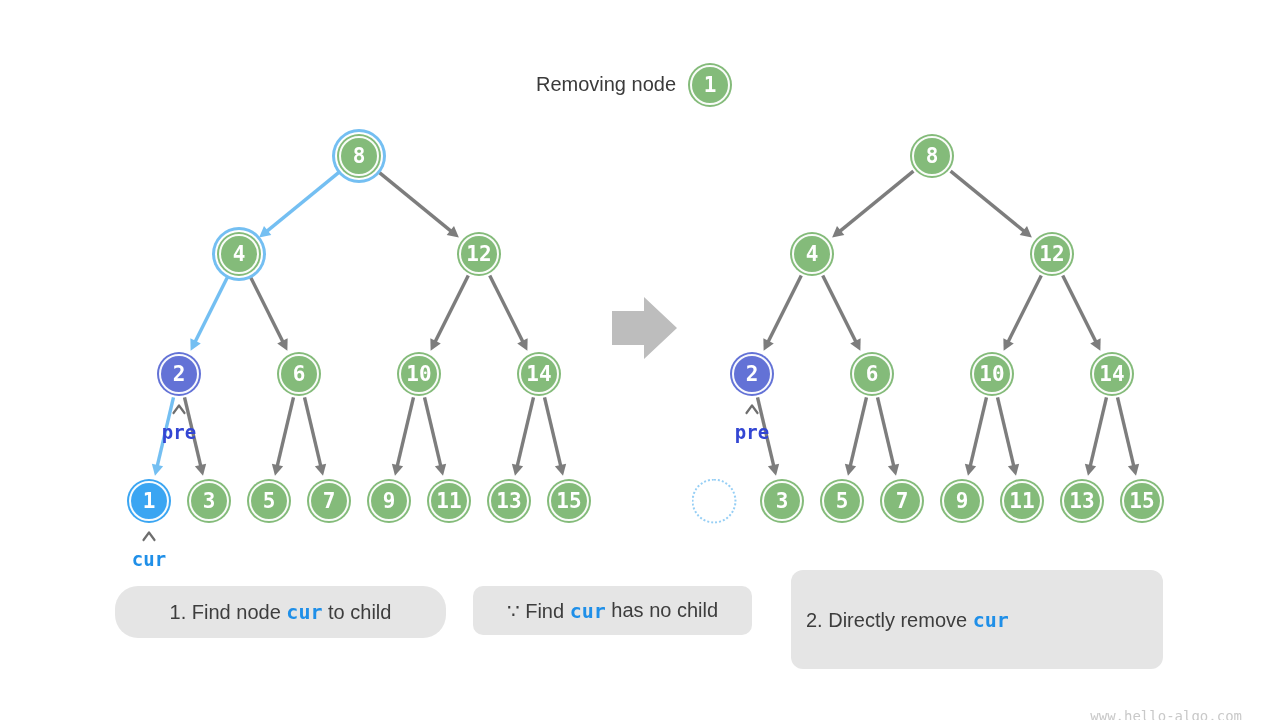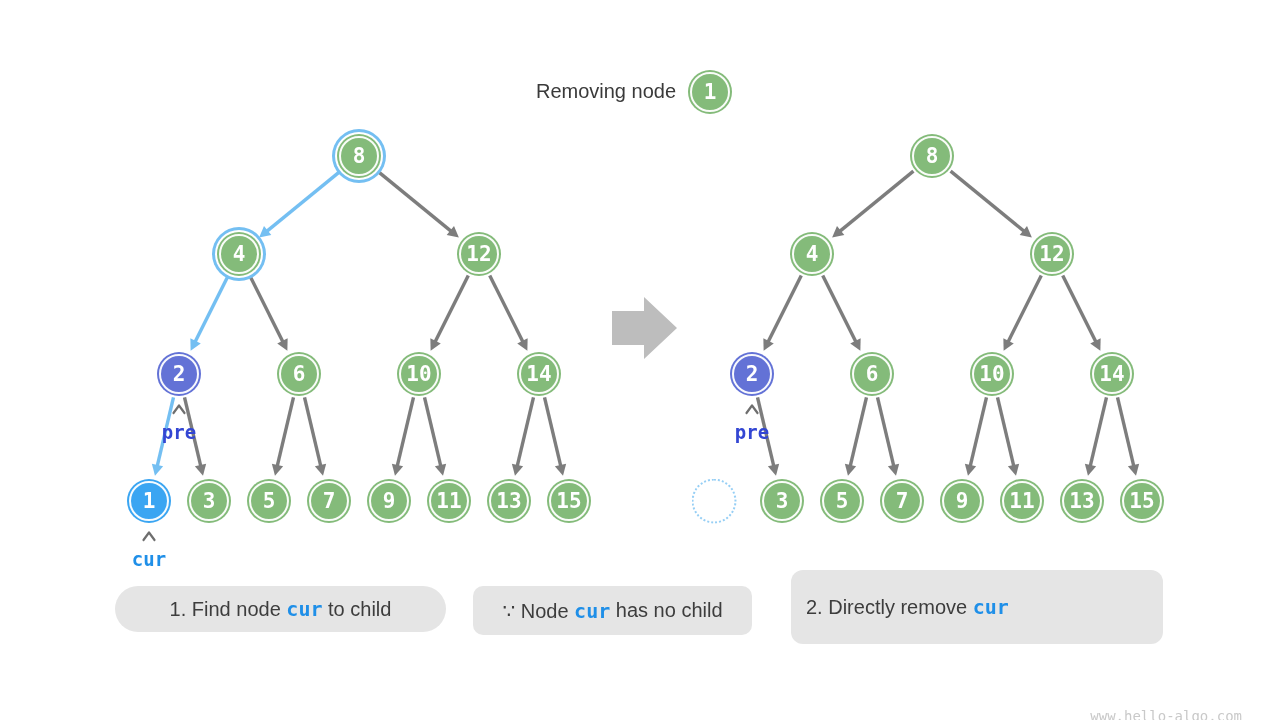--- a/index.html
+++ b/index.html
@@ -2,21 +2,21 @@
 <html style="--node-green: #84bb7a; --node-cur-blue: #3aa5f2; --node-pre-purple: #6372d6; --edge-gray: #7d7d7d; --edge-blue: #74bff2; --halo-blue: #74bff2; --label-pre: #3346d3; --label-cur: #1f8fe8; --kw-blue: #1f8fe8; --kw-royal: #2b6be0; --big-arrow: #bdbdbd; --caption-bg: #e5e5e5; --caret-gray: #6e6e6e;"><head>
 <meta charset="utf-8">
 <style>
   html,body{margin:0;padding:0;background:#fff;}
   .canvas{
     position:relative;width:1280px;height:720px;background:#ffffff;overflow:hidden;
     font-family:"Liberation Sans",sans-serif;
   }
   
   .title-row{
-    position:absolute;left:0;right:0;top:69px;height:45px;
+    position:absolute;left:0;right:0;top:62px;height:45px;
     display:flex;align-items:center;justify-content:center;
   }
   .title-text{font-size:20px;color:#3a3a3a;}
   .title-node{margin:0 12px;}
   
   .tnode{
     position:absolute;width:44px;height:44px;border-radius:50%;
     display:flex;align-items:center;justify-content:center;
     color:#fff;font-family:"DejaVu Sans Mono",monospace;font-weight:bold;font-size:21px;
     transform:translate(-50%,-50%);
@@ -163,33 +163,33 @@
       <div class="tnode v-green" style="left: 1142px; top: 501px;">15</div>
       <div class="plabel plabel-pre" style="left: 752px; top: 432px;">pre</div>
       <div class="dotted-node" style="left: 714px; top: 501px;"></div>
     </div>
 
   <div class="title-row">
     <span class="title-text">Removing node</span>
     <span class="tnode v-green title-node" style="position:relative;transform:none;">1</span>
   </div>
 
-  <div class="cap" style="left:115px;top:586px;width:331px;height:46px;border-radius:23px;">
+  <div class="cap" style="left:115px;top:586px;width:331px;height:52px;border-radius:23px;">
     <span>1. Find node </span>
       <span class="kw">cur</span>
       <span> to child</span>
   </div>
 
   <div class="cap" style="left:473px;top:586px;width:279px;height:49px;">
-    <span>∵ Node </span>
+    <span>∵ Find </span>
       <span class="kw">cur</span>
       <span> has no child</span>
   </div>
 
-  <div class="cap cap-multi" style="left:791px;top:570px;width:372px;height:74px;">
+  <div class="cap cap-multi" style="left:791px;top:570px;width:372px;height:99px;">
     <div class="cap-line">
       <span>2. Directly remove </span><span class="kw">cur</span>
     </div>
   </div>
 
   <div class="watermark">www.hello-algo.com</div>
 
 </div>
 
 </body></html>

